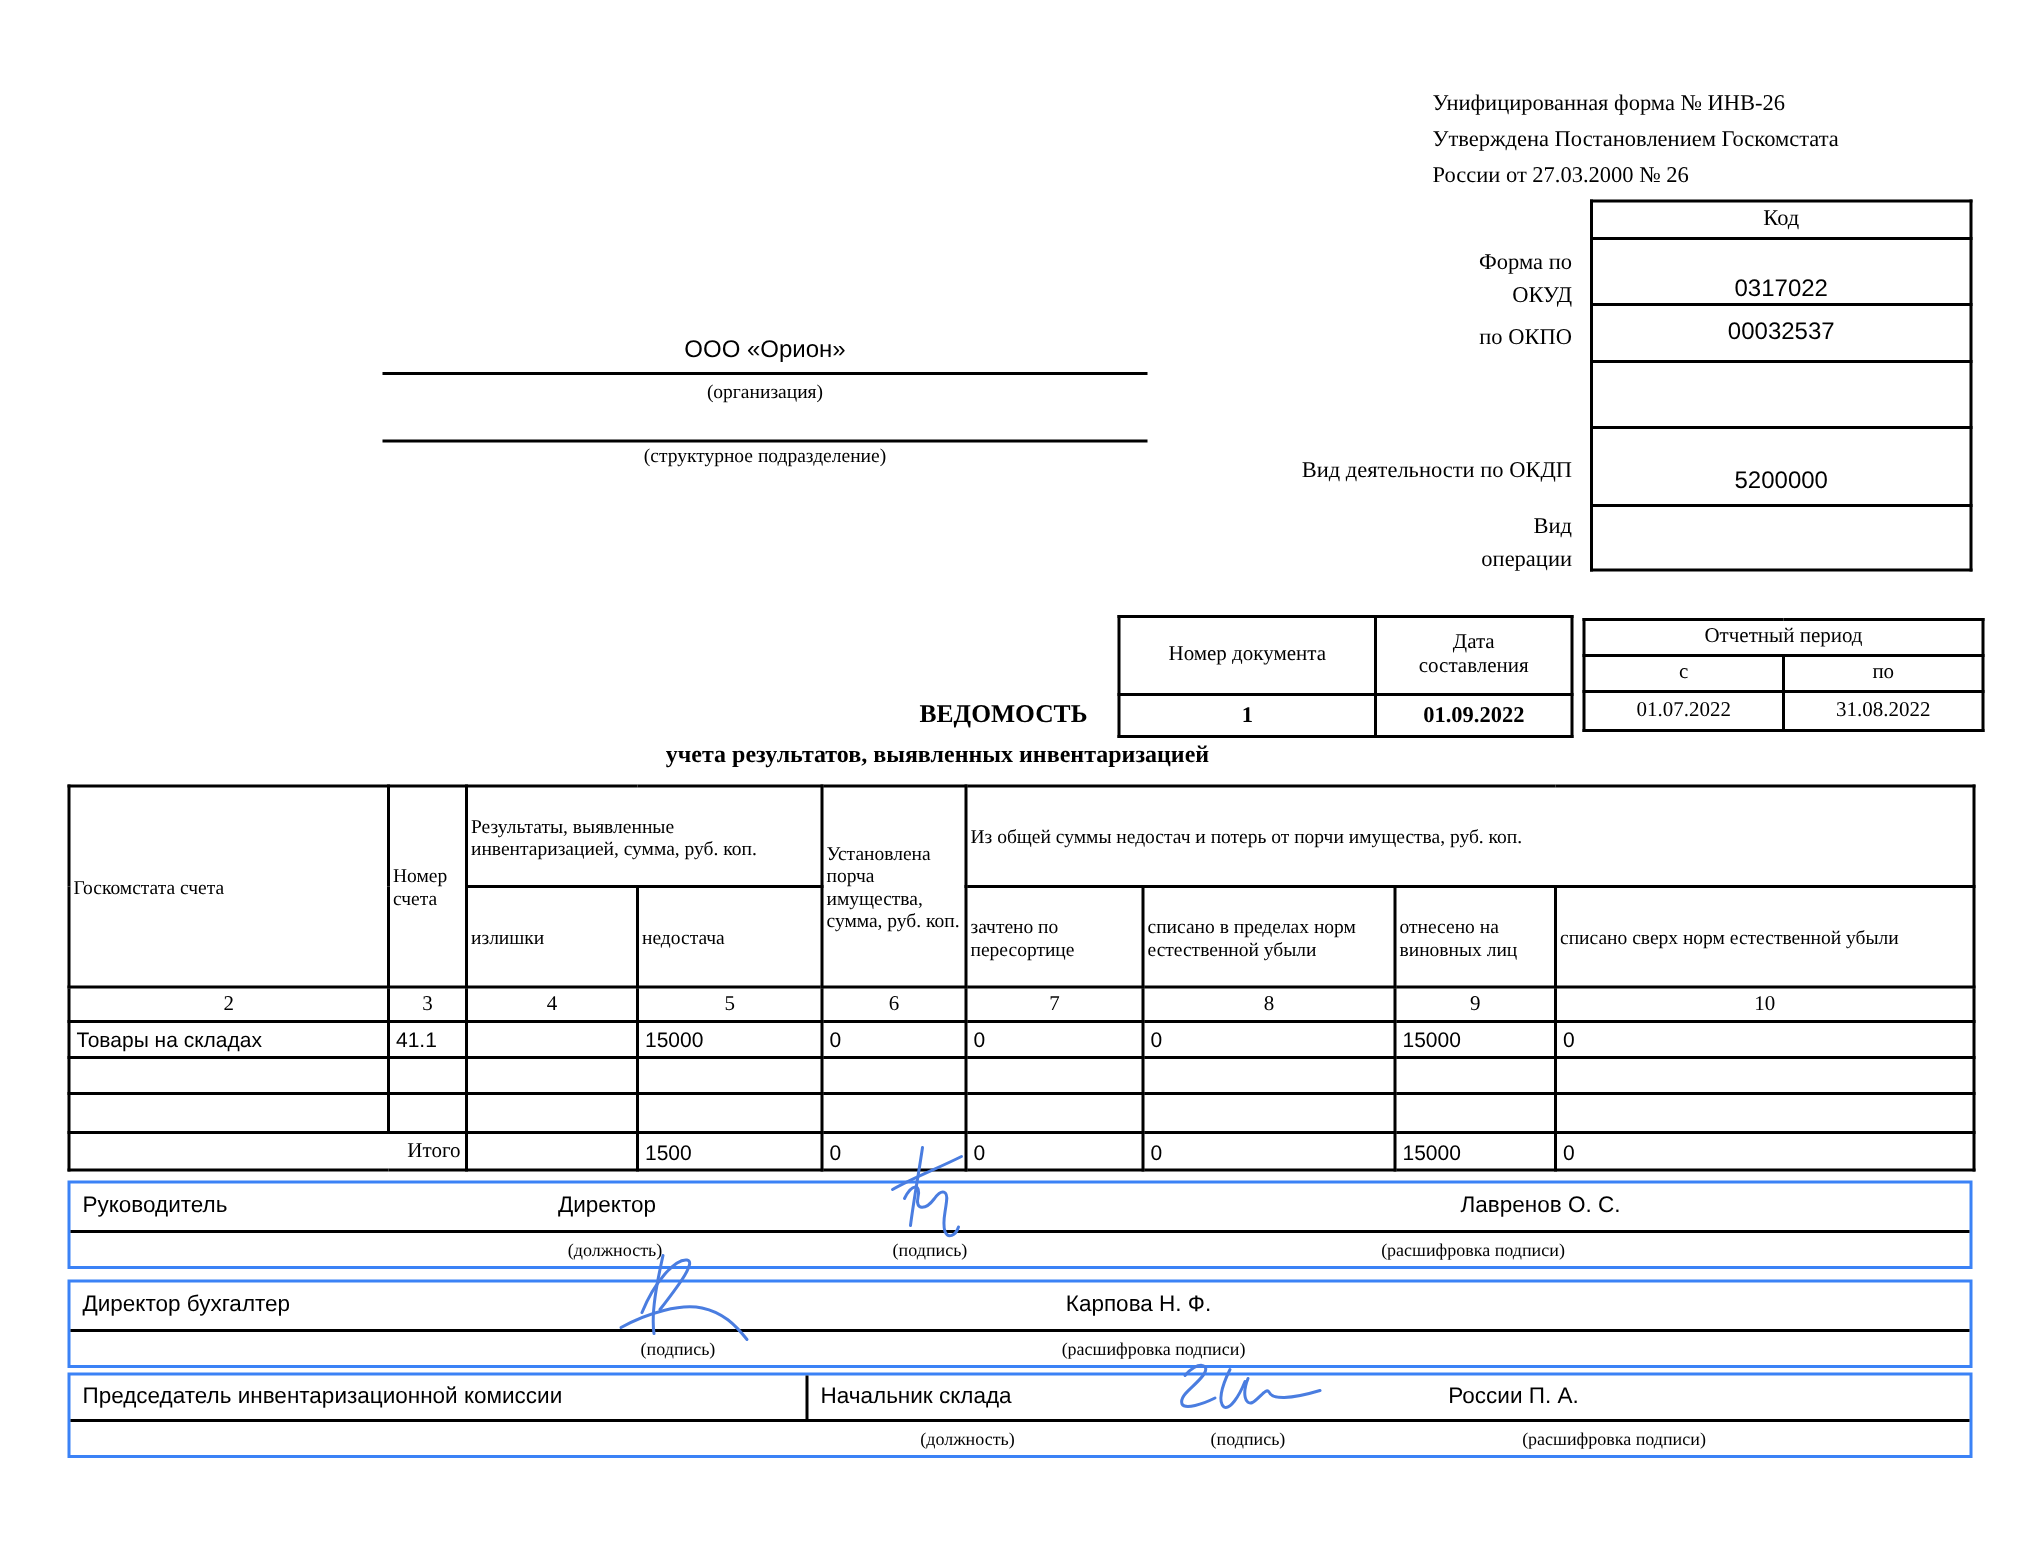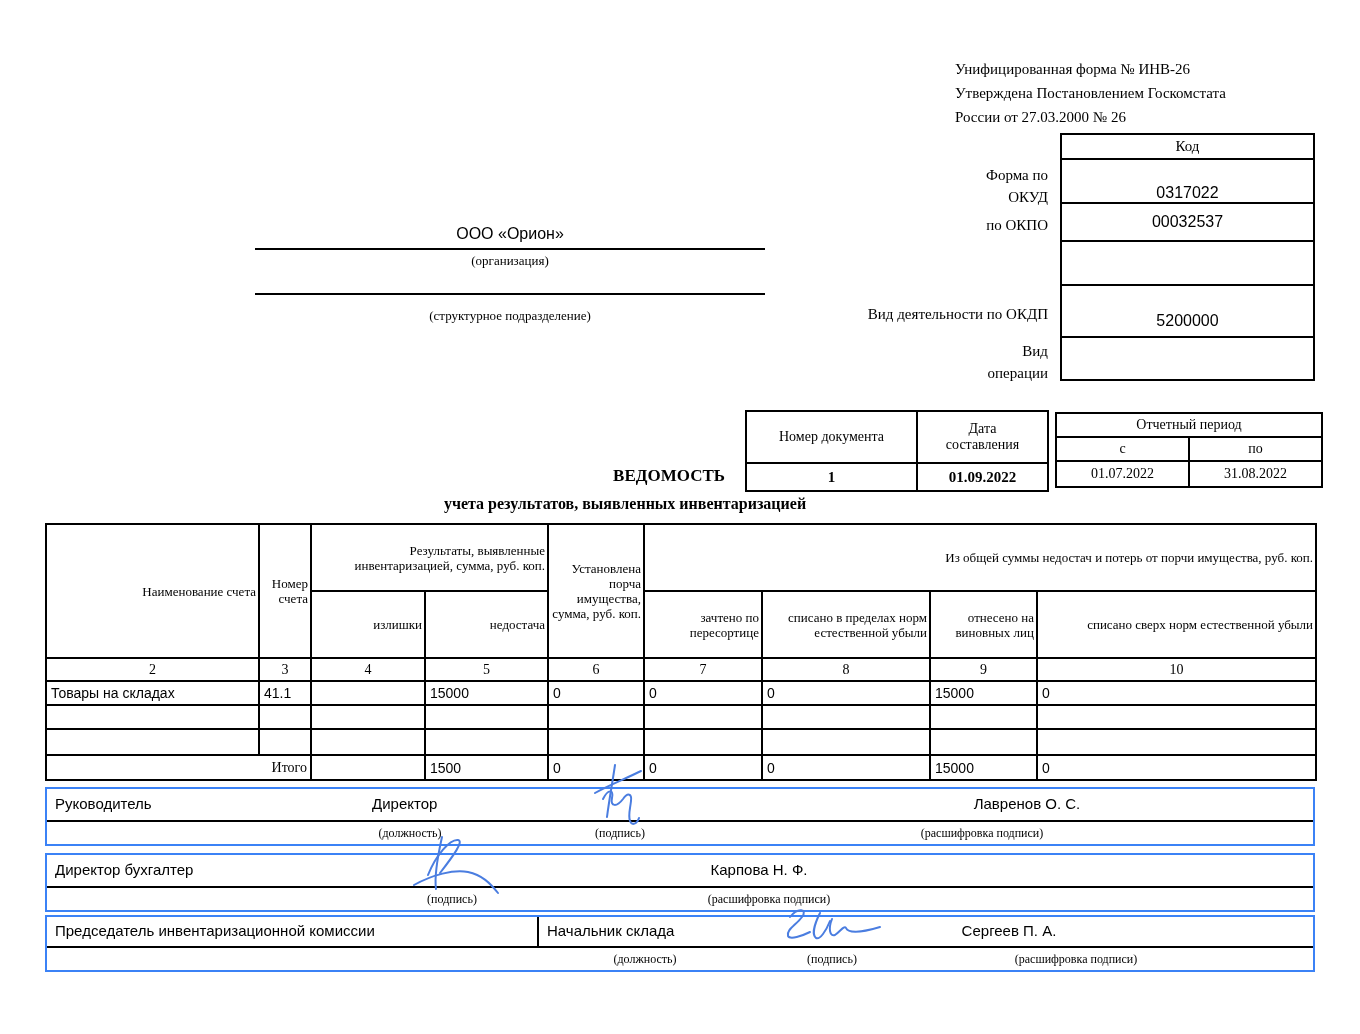--- a/index.html
+++ b/index.html
@@ -6,21 +6,21 @@
   #page{position:relative;width:1360px;height:1034px;background:#fff;overflow:hidden;
         font-family:"Liberation Serif",serif;color:#000;}
   .abs{position:absolute;}
   .sans{font-family:"Liberation Sans",sans-serif;}
   table{border-collapse:collapse;table-layout:fixed;}
   .bt td,.bt th{border:2px solid #000;padding:0 2px;font-weight:normal;}
   .hdr-lines{font-size:15px;line-height:24px;}
   .code-label{font-size:15px;line-height:22px;text-align:right;}
   .code-val{font-family:"Liberation Sans",sans-serif;font-size:16px;text-align:center;}
   .cap{font-size:12px;text-align:center;}
-  .mt th{font-size:13px;text-align:right;vertical-align:middle;line-height:15px;}
+  .mt th{font-size:13px;text-align:left;vertical-align:middle;line-height:15px;}
   .mt td{font-size:14px;}
   .num-row td{text-align:center;font-size:14px;}
   .data-cell{font-family:"Liberation Sans",sans-serif;font-size:14px;text-align:left;
              padding-left:4px !important;vertical-align:middle;white-space:nowrap;overflow:hidden;}
   .sig-block{position:absolute;left:45px;width:1266px;border:2px solid #3b82f6;background:transparent;}
   .sig-content{position:relative;border-bottom:2px solid #000;}
   .sig-caps{position:relative;}
   .sig-text{position:absolute;font-family:"Liberation Sans",sans-serif;font-size:15px;white-space:nowrap;}
   .sig-cap{position:absolute;font-size:12px;text-align:center;white-space:nowrap;}
   .hline{position:absolute;border-top:2px solid #000;}
@@ -68,21 +68,21 @@
   <div class="abs code-label" style="left:690px;top:303px;width:358px;">Вид деятельности по ОКДП</div>
   <div class="abs code-label" style="left:760px;top:340px;width:288px;">
     <div>Вид</div>
     <div>операции</div>
   </div>
 
   <div class="abs sans" style="left:255px;top:225px;width:510px;text-align:center;font-size:16px;">ООО «Орион»</div>
   <div class="hline" style="left:255px;top:248px;width:510px;"></div>
   <div class="abs cap" style="left:255px;top:253px;width:510px;font-size:13px;">(организация)</div>
   <div class="hline" style="left:255px;top:293px;width:510px;"></div>
-  <div class="abs cap" style="left:255px;top:308px;width:510px;font-size:13px;">(структурное подразделение)</div>
+  <div class="abs cap" style="left:255px;top:296px;width:510px;font-size:13px;">(структурное подразделение)</div>
 
   <div class="abs" style="left:555px;top:466px;width:170px;text-align:right;font-size:17px;font-weight:bold;">ВЕДОМОСТЬ</div>
 
   <table class="abs bt" style="left:745px;top:410px;width:290px;">
     <tbody>
         <tr>
       <td style="width:165px;height:50px;text-align:center;font-size:14px;vertical-align:middle;">Номер документа</td>
       <td style="width:125px;text-align:center;font-size:14px;vertical-align:middle;"><span style="display:inline-block;max-width:90px;">Дата составления</span></td>
     </tr>
     <tr>
@@ -117,21 +117,21 @@
         <col style="width:114px">
         <col style="width:123px">
       <col style="width:96px">
         <col style="width:118px">
         <col style="width:168px">
         <col style="width:107px">
         <col style="width:279px">
     </colgroup>
     <tbody>
         <tr>
-      <th rowspan="2" style="height:132px;"><span style="display:inline-block;max-width:120px;">Наименование счета</span></th>
+      <th rowspan="2" style="height:132px;"><span style="display:inline-block;max-width:120px;">Госкомстата счета</span></th>
       <th rowspan="2">Номер счета</th>
       <th colspan="2" style="height:64px;">Результаты, выявленные инвентаризацией, сумма, руб. коп.</th>
       <th rowspan="2">Установлена порча имущества, сумма, руб. коп.</th>
       <th colspan="4">Из общей суммы недостач и потерь от порчи имущества, руб. коп.</th>
     </tr>
     <tr>
       <th style="height:64px;">излишки</th>
       <th>недостача</th>
       <th>зачтено по пересортице</th>
       <th>списано в пределах норм естественной убыли</th>
@@ -238,21 +238,21 @@
       <span class="sig-text" style="left:8px;top:5px;">Председатель инвентаризационной комиссии</span>
       <div class="abs" style="left:490px;top:0;height:29px;border-left:2px solid #000;"></div>
       <span class="sig-text" style="left:500px;top:5px;">Начальник склада</span>
       <svg class="sig" style="left:725px;top:-14px;" width="115" height="46" viewBox="0 0 115 46">
         <g stroke="#4a7de0" stroke-width="2" fill="none" stroke-linecap="round">
           <path d="M18,14 C26,4 36,6 30,14 C24,22 14,27 16,33 C18,37 30,33 38,29"></path>
           <path d="M48,10 C42,22 40,32 44,35 C48,37 54,28 58,18"></path>
           <path d="M60,16 C56,26 58,34 63,32 C68,29 72,22 74,25 C76,30 88,30 108,24"></path>
         </g>
       </svg>
-      <span class="sig-text" style="left:847px;top:5px;width:230px;text-align:center;">Сергеев П. А.</span>
+      <span class="sig-text" style="left:847px;top:5px;width:230px;text-align:center;">России П. А.</span>
     </div>
     <div class="sig-caps" style="height:22px;">
       <span class="sig-cap" style="left:523px;top:4px;width:150px;">(должность)</span>
       <span class="sig-cap" style="left:710px;top:4px;width:150px;">(подпись)</span>
       <span class="sig-cap" style="left:859px;top:4px;width:340px;">(расшифровка подписи)</span>
     </div>
   </div>
 
 </div>
 

